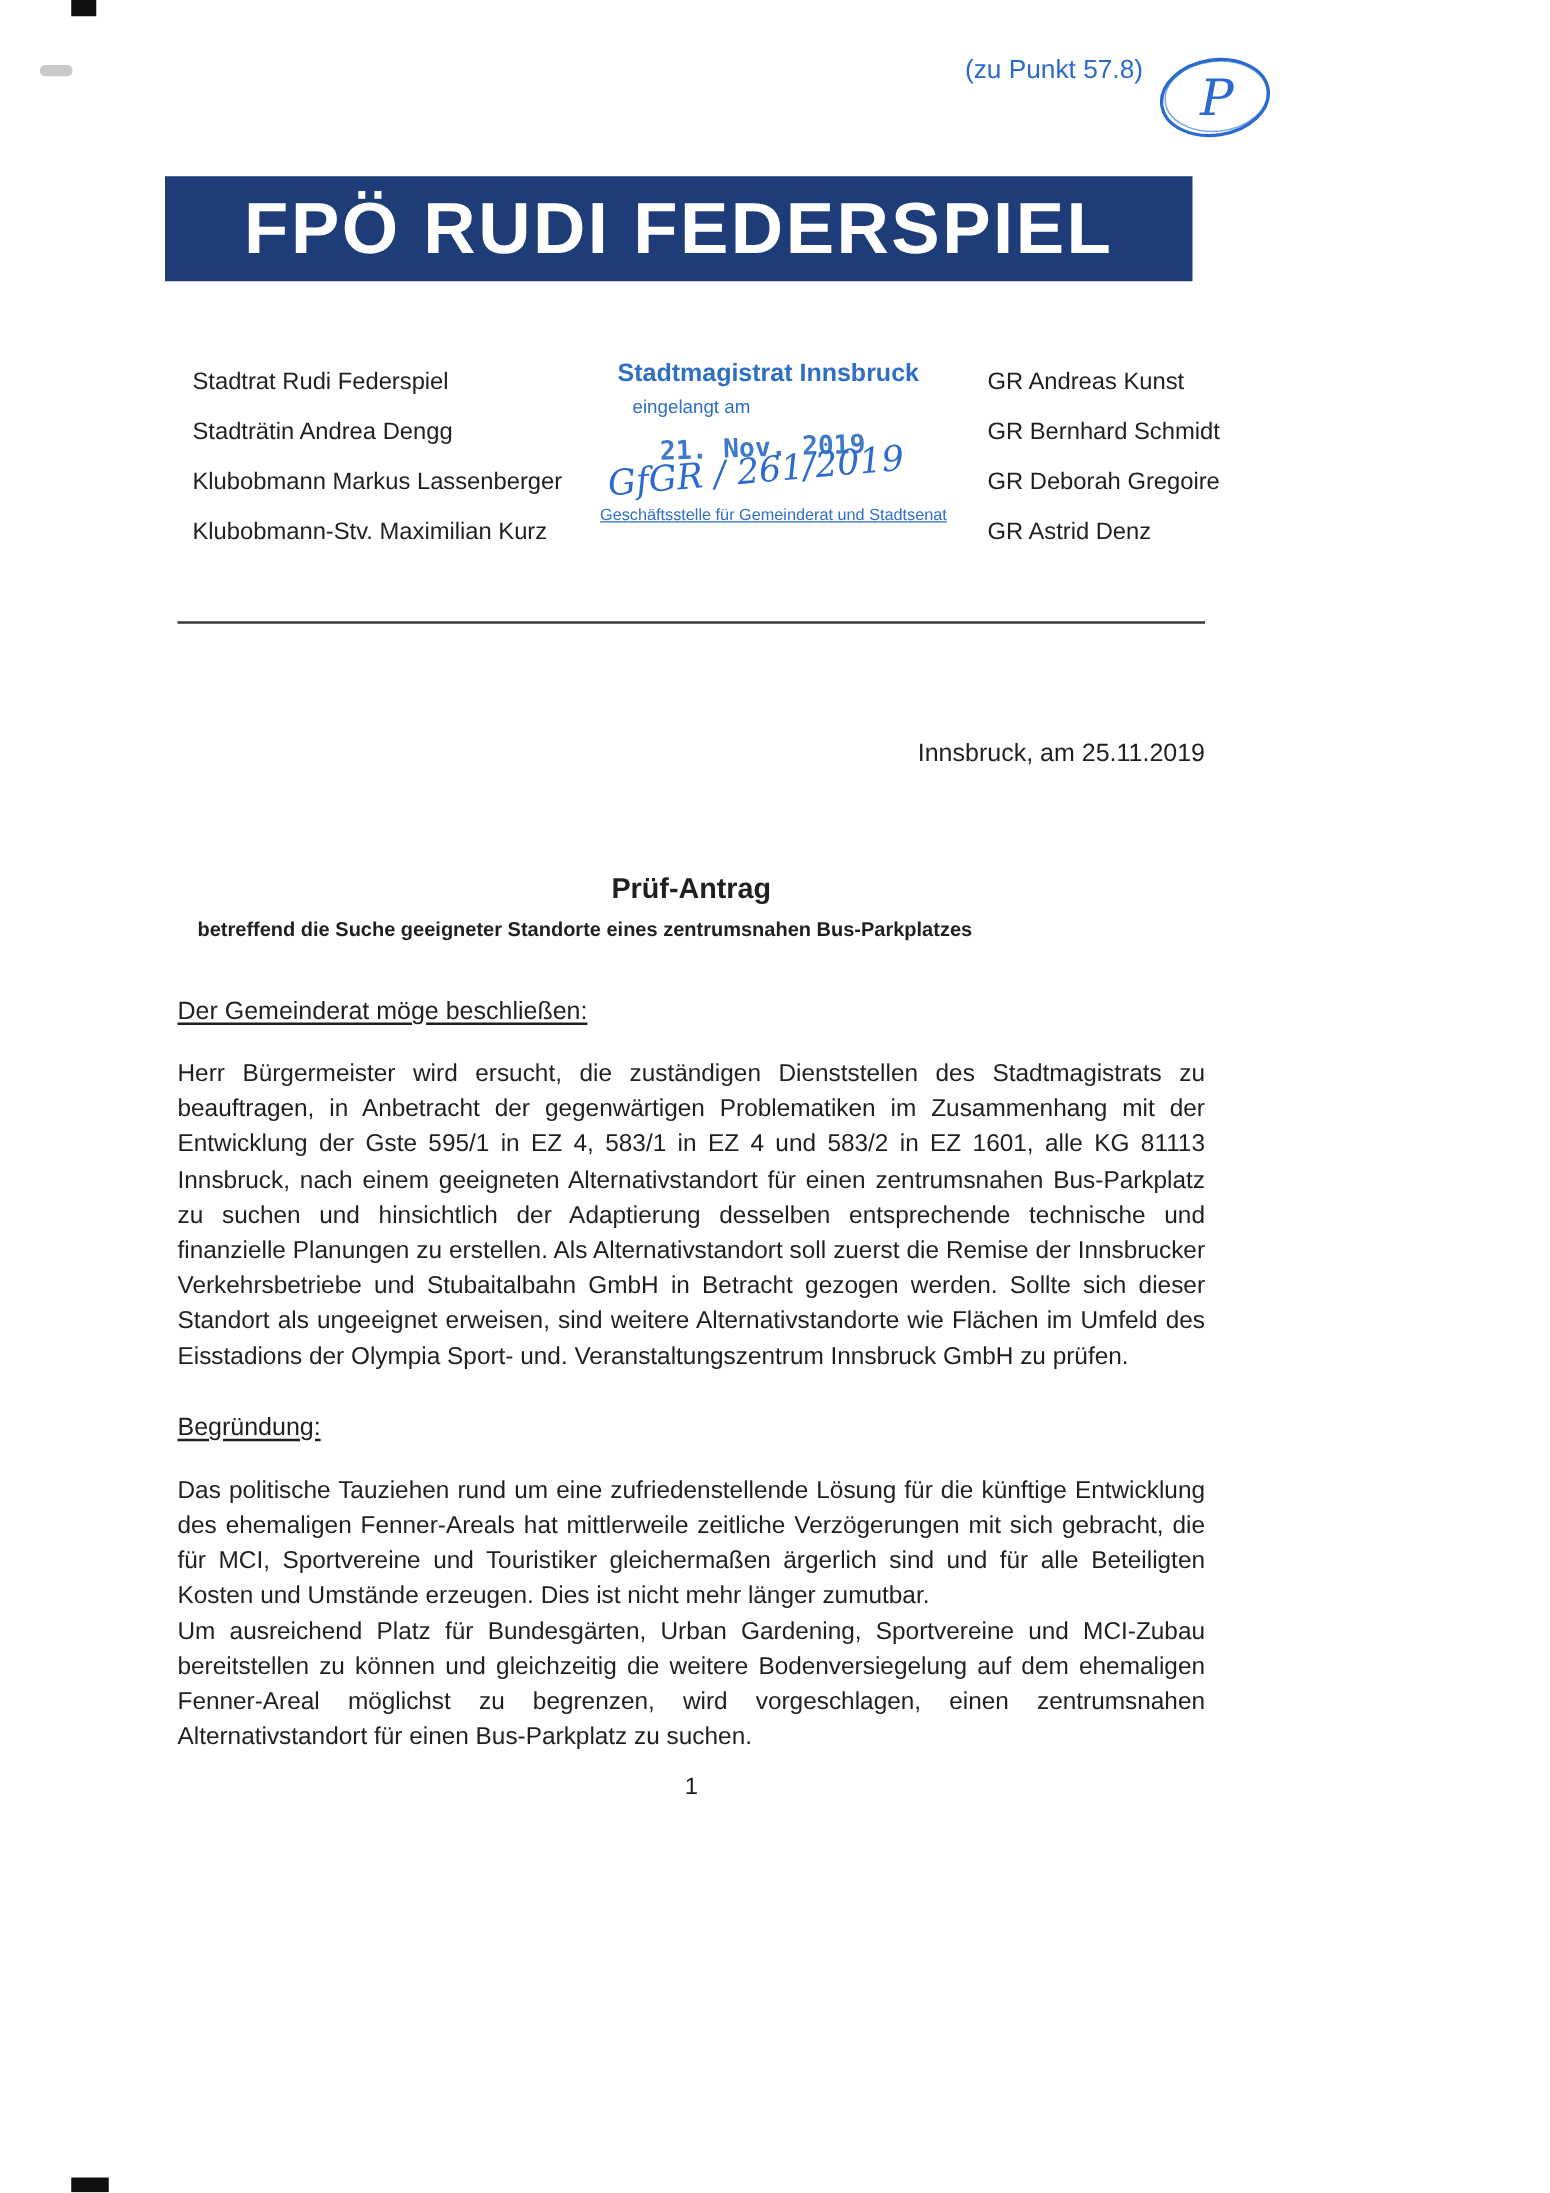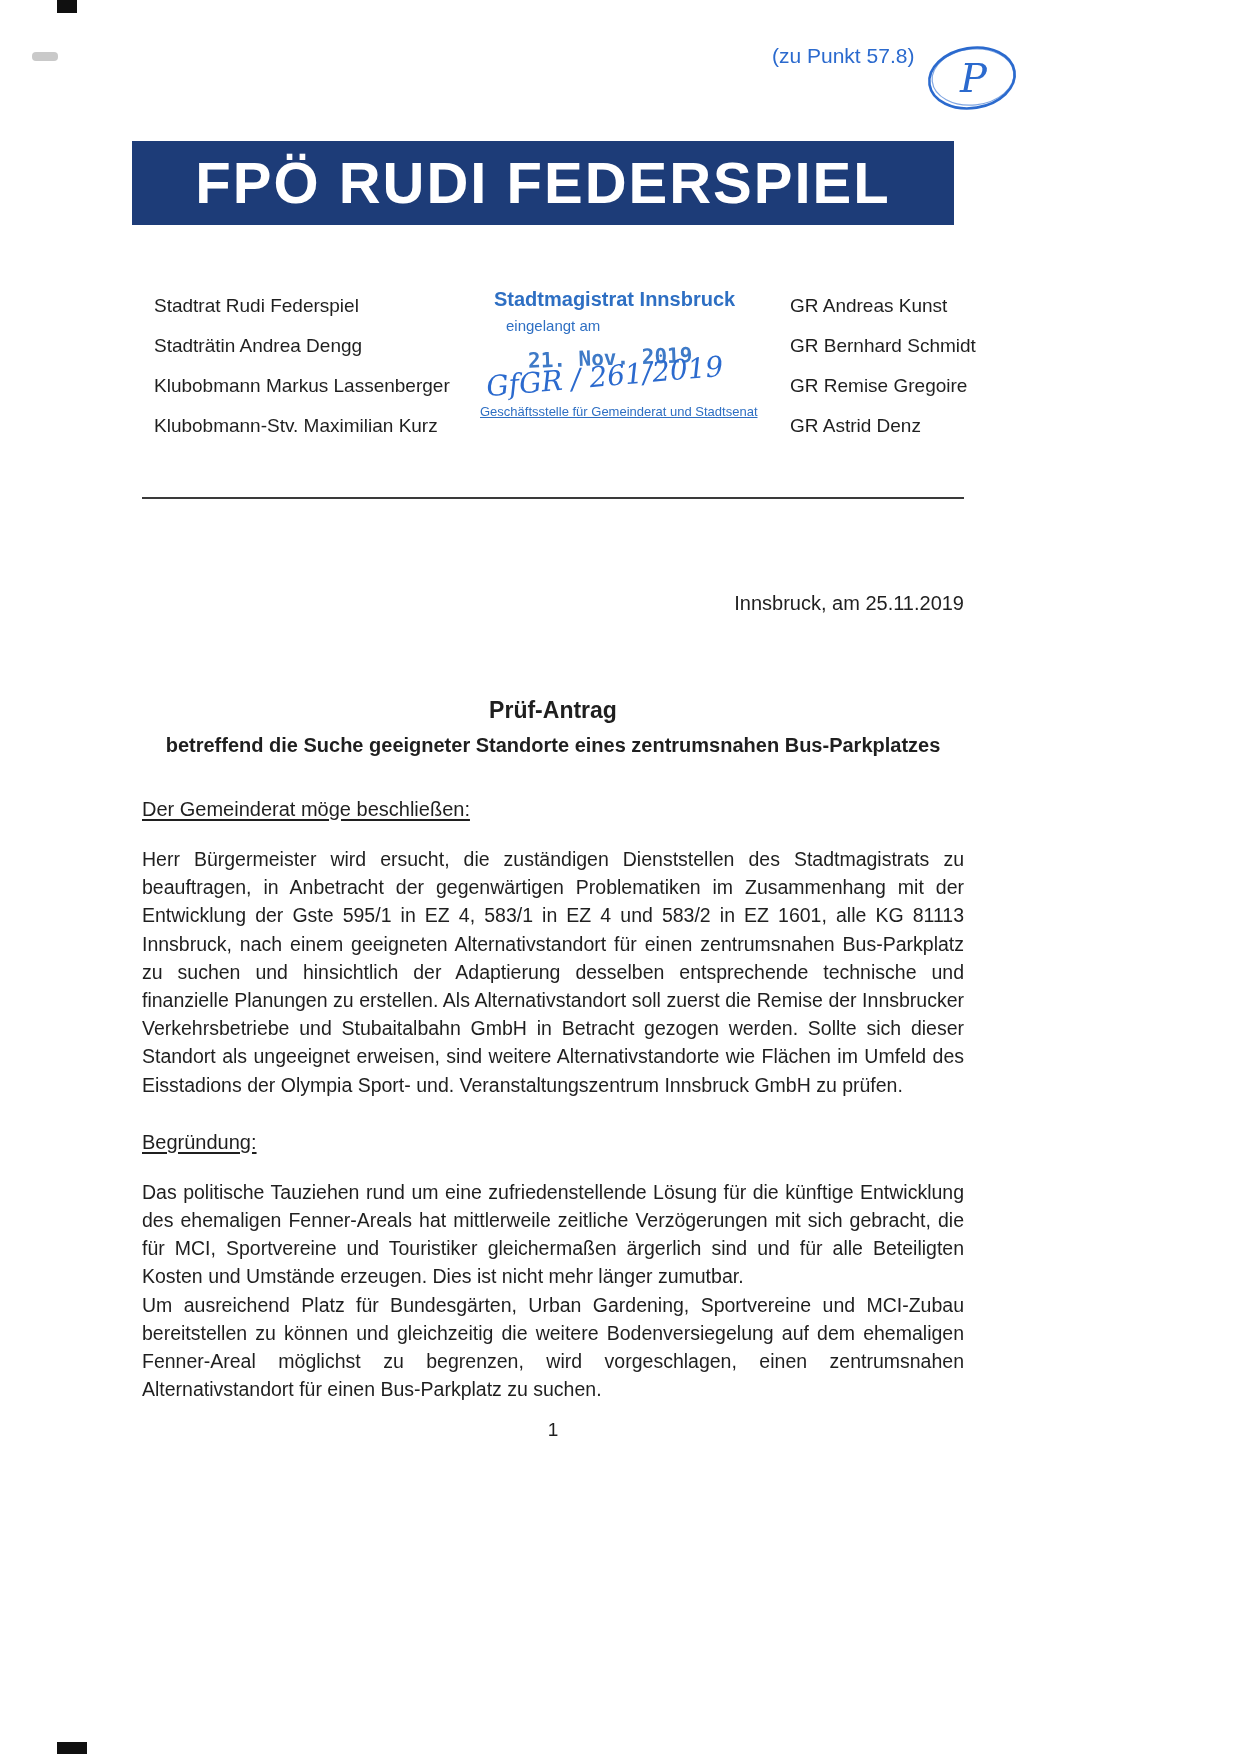--- a/index.html
+++ b/index.html
@@ -63,21 +63,21 @@
   .divider {
     position: absolute; top: 497px; left: 142px; width: 822px; height: 2px;
     background: #3a3a3a;
   }
 
   
   .doc-content { position: absolute; top: 592px; left: 142px; width: 822px; }
   .dateline { text-align: right; font-size: 20px; margin: 0 0 82px 0; }
   .doc-title { text-align: center; font-size: 23px; font-weight: bold; margin: 0 0 6px 0; }
   .doc-subtitle {
-    text-align: center; font-size: 20px; font-weight: bold; line-height: 30px;
+    font-size: 16px; font-weight: bold; line-height: 30px;
     max-width: 790px; margin: 0 auto 38px auto;
   }
   .section-heading {
     font-size: 20px; text-decoration: underline; text-underline-offset: 3px;
     margin: 0 0 24px 0;
   }
   .para {
     font-size: 19.5px; line-height: 28.2px; text-align: justify; margin: 0;
   }
   .para + .para { margin-top: 0; }
@@ -120,21 +120,21 @@
       <div class="stamp-title">Stadtmagistrat Innsbruck</div>
       <div class="stamp-sub">eingelangt am</div>
       <div class="stamp-date">21. Nov. 2019</div>
       <div class="stamp-handwriting">GfGR / 261/2019</div>
       <div class="stamp-office">Geschäftsstelle für Gemeinderat und Stadtsenat</div>
     </div>
 
     <div class="right-col">
       <div class="name-row">GR Andreas Kunst</div>
       <div class="name-row">GR Bernhard Schmidt</div>
-      <div class="name-row">GR Remise Gregoire</div>
+      <div class="name-row">GR Deborah Gregoire</div>
       <div class="name-row">GR Astrid Denz</div>
     </div>
 
   </div>
 
   <div class="divider"></div>
 
   <div class="doc-content">
 
     <div class="dateline">Innsbruck, am 25.11.2019</div>

